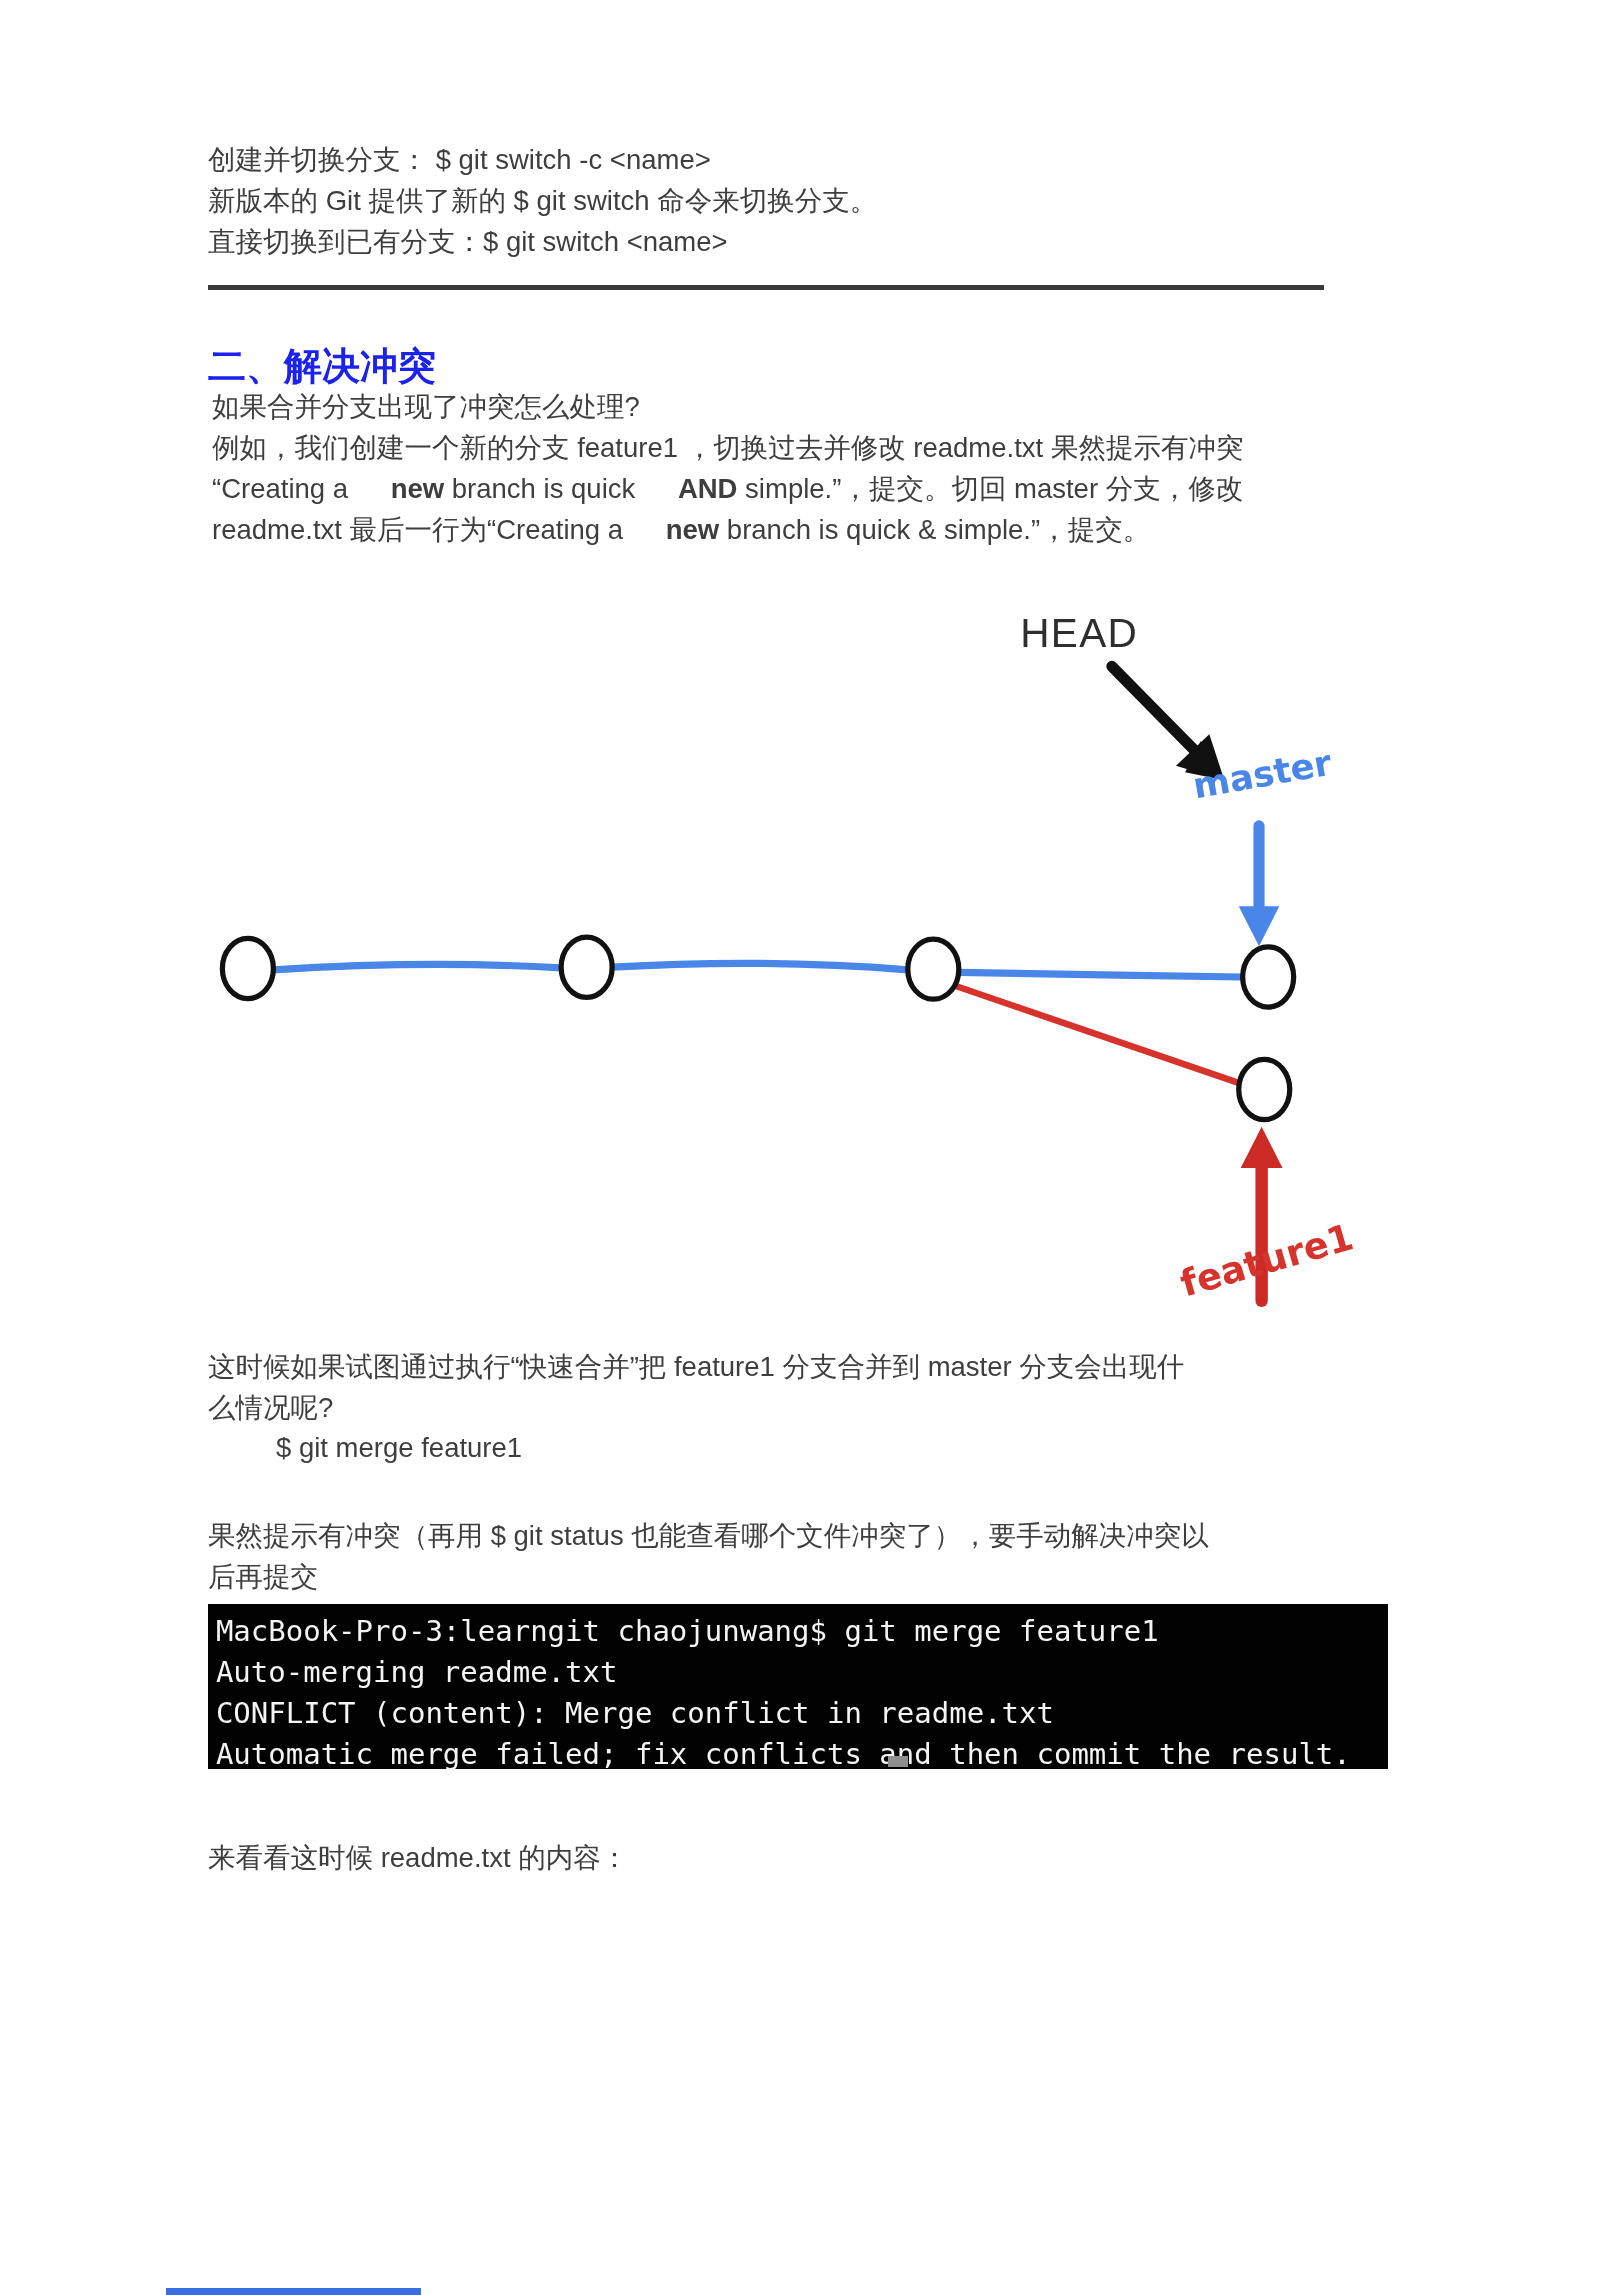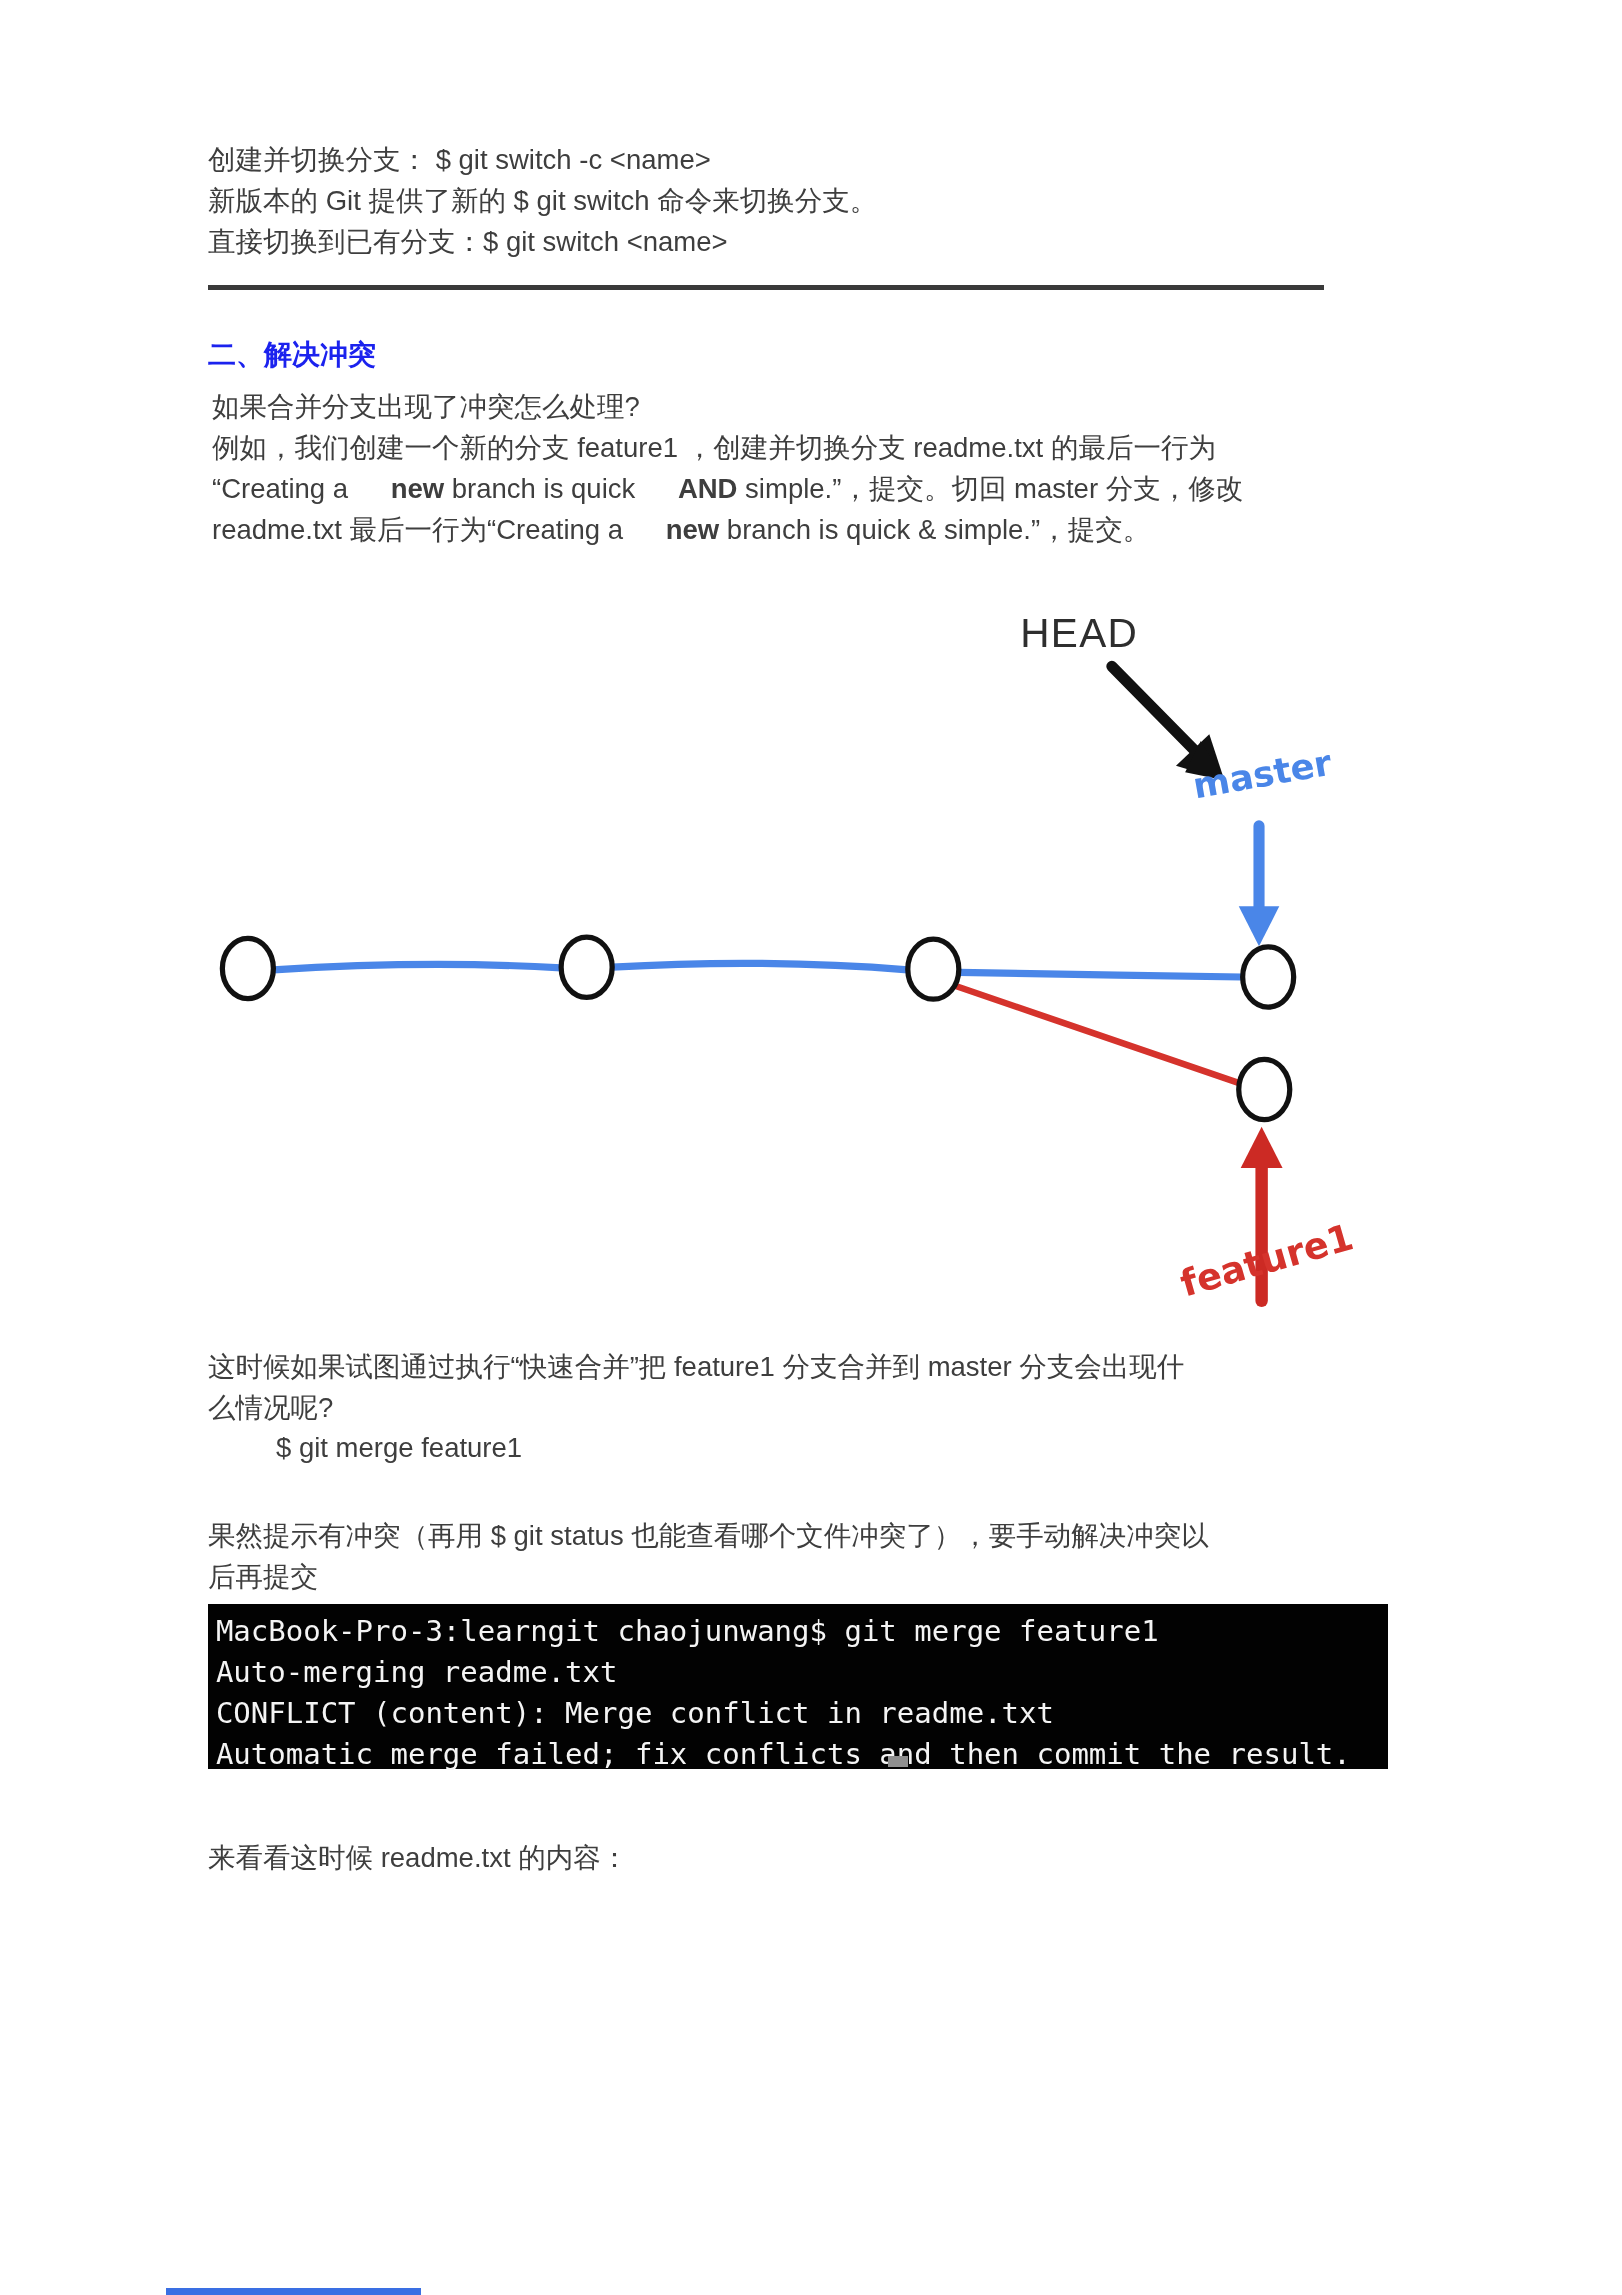--- a/index.html
+++ b/index.html
@@ -3,21 +3,21 @@
 <meta charset="utf-8">
 <style>
   html,body{margin:0;padding:0;background:#ffffff;}
   body{width:1622px;height:2295px;position:relative;overflow:hidden;
        font-family:"Liberation Sans","DejaVu Sans",sans-serif;color:#3e3e3e;}
   .abs{position:absolute;}
   .txt{font-size:27.5px;line-height:41px;white-space:nowrap;}
   .b{font-weight:bold;margin-left:35px;}
   #intro{left:208px;top:139px;}
   #divider{left:208px;top:285px;width:1116px;height:5.2px;background:#3a3a3a;}
-  #heading{left:208px;top:336px;font-size:28px;line-height:37px;font-weight:bold;}
+  #heading{left:208px;top:348px;font-size:38px;line-height:37px;font-weight:bold;}
   #para-example{left:212px;top:386px;}
   #diagram{left:0;top:576px;width:1622px;height:785px;}
   #para-merge{left:208px;top:1346px;}
   #cmd-merge{left:276px;top:1427px;}
   #para-conflict{left:208px;top:1515px;}
   #terminal{left:208px;top:1604px;width:1180px;height:165px;background:#020202;
             font-family:"DejaVu Sans Mono","Liberation Mono",monospace;
             font-size:29px;line-height:41px;color:#f4f4f4;padding:6.5px 0 0 7.9px;
             box-sizing:border-box;white-space:nowrap;}
   #cursor{left:680px;top:152px;width:19.6px;height:10.5px;background:#8f8f8f;}
@@ -33,21 +33,21 @@
   <div>新版本的 Git 提供了新的 $ git switch 命令来切换分支。</div>
   <div>直接切换到已有分支：$ git switch &lt;name&gt;</div>
 </div>
 
 <div id="divider" class="abs"></div>
 
 <div id="heading" class="abs" style="color:#1b22ee">二、解决冲突</div>
 
 <div id="para-example" class="abs txt">
   <div>如果合并分支出现了冲突怎么处理?</div>
-  <div>例如，我们创建一个新的分支 feature1 ，创建并切换分支 readme.txt 的最后一行为</div>
+  <div>例如，我们创建一个新的分支 feature1 ，切换过去并修改 readme.txt 果然提示有冲突</div>
   <div><span>“Creating a </span><span class="b">new</span><span> branch is quick </span><span class="b">AND</span><span> simple.”，提交。切回 master 分支，修改</span></div>
   <div><span>readme.txt 最后一行为“Creating a </span><span class="b">new</span><span> branch is quick &amp; simple.”，提交。</span></div>
 </div>
 
 <svg id="diagram" class="abs" viewBox="0 0 2480 1200" xmlns="http://www.w3.org/2000/svg">
 
   <text x="1560" y="108" font-size="62" fill="#2e2e2e" letter-spacing="2">HEAD</text>
 
   <g>
     <line x1="1700" y1="138" x2="1828" y2="268" stroke="#111111" stroke-width="17" stroke-linecap="round"></line>

